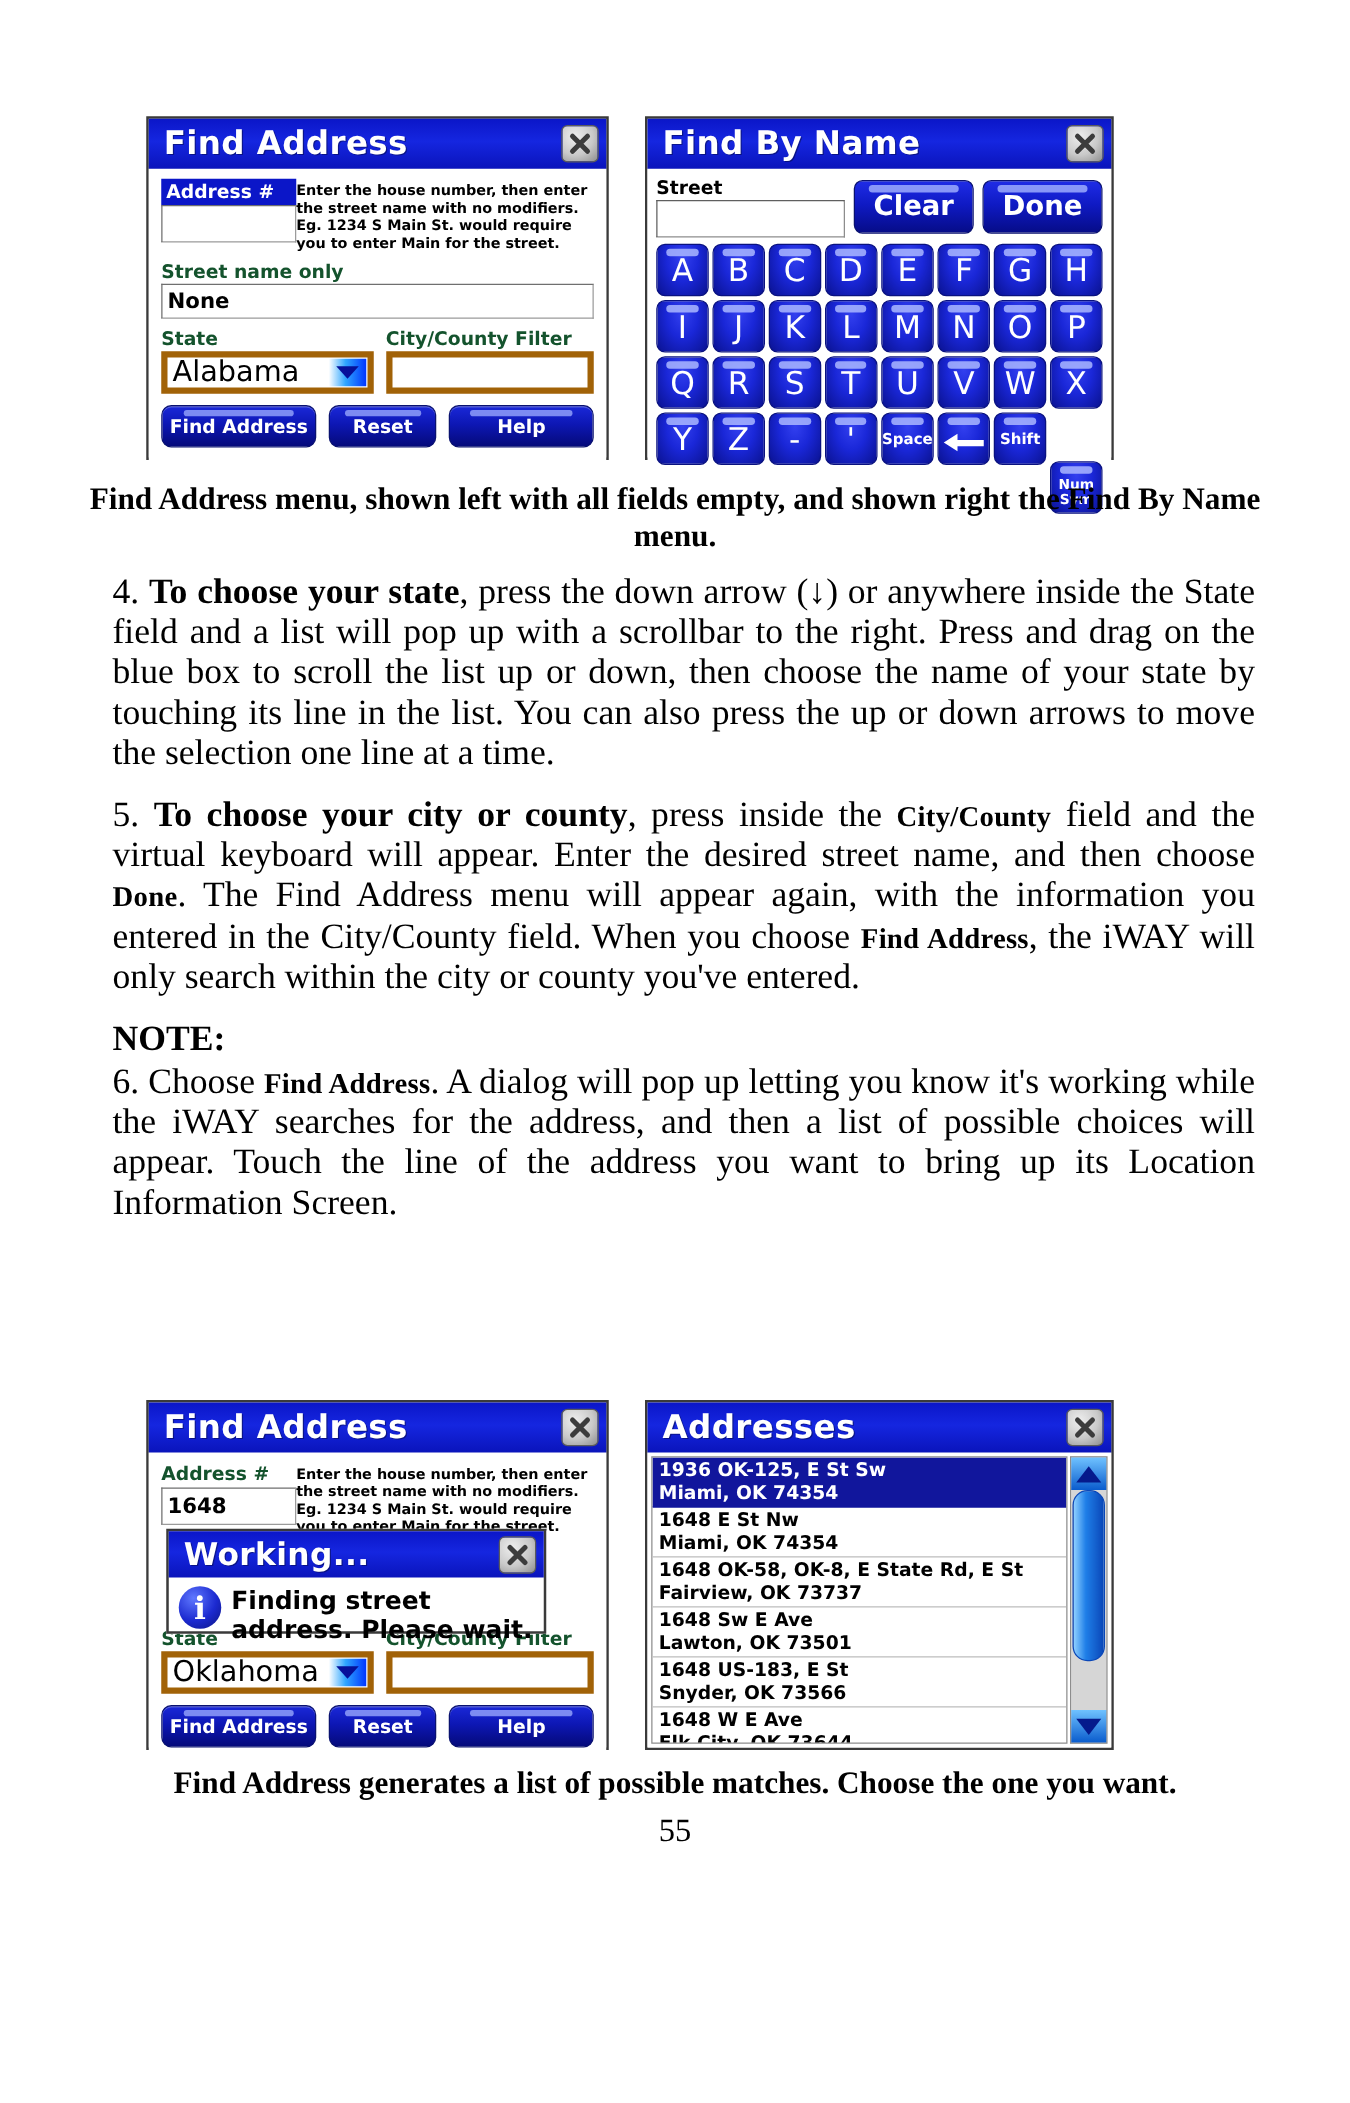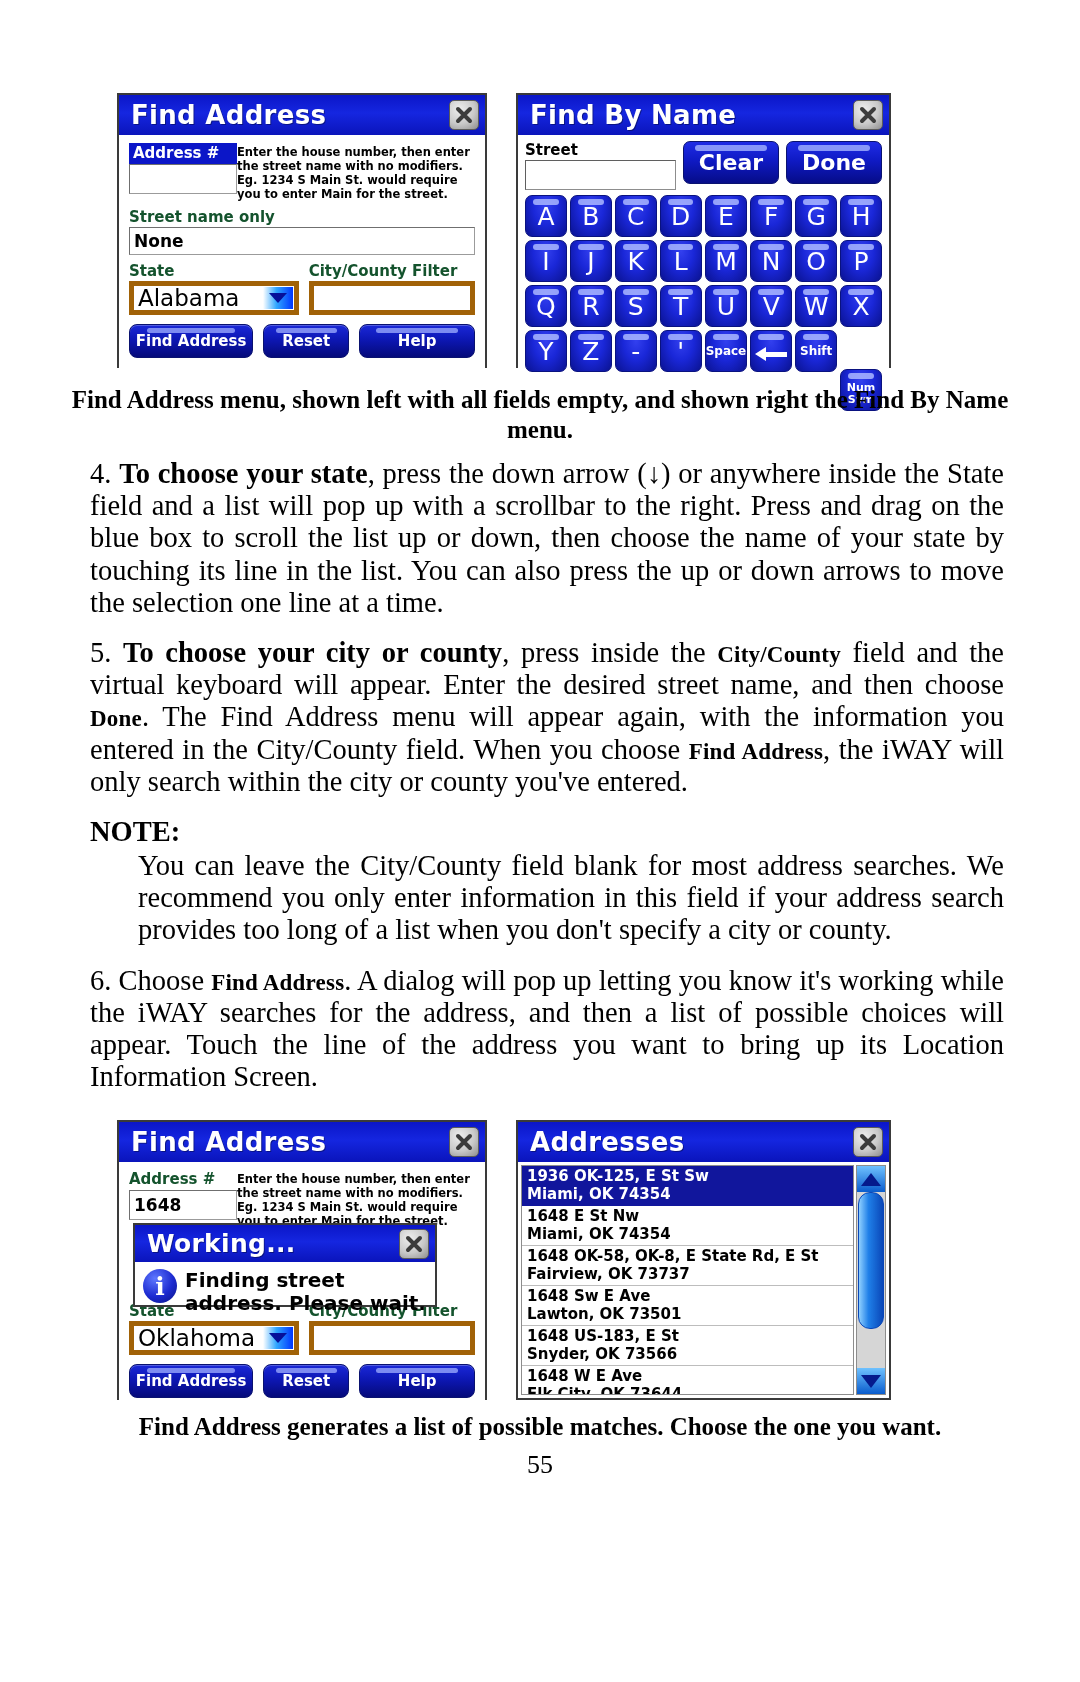--- a/index.html
+++ b/index.html
@@ -126,21 +126,21 @@
   }
   .gbtn::before {
     content:"";
     position:absolute; left:14%; right:14%; top:3px; height:5px;
     border-radius:4px;
     background:rgba(160,175,255,.75);
   }
 
   
   .kb-body { padding:6px 7px 7px 7px; background:#fff; }
-  .kb-top { display:flex; gap:7px; align-items:flex-start; }
+  .kb-top { display:flex; gap:7px; align-items:center; }
   .kb-streetwrap { flex:1; }
   .kb-streetlabel {
     font-size:15px; font-weight:bold;
     font-family:"DejaVu Sans", sans-serif;
     margin-bottom:1px;
   }
   .kb-streetinput {
     height:30px; border:1px solid #8d8d8d;
     border-top-color:#5f5f5f; border-left-color:#5f5f5f;
     background:#fff;
@@ -401,21 +401,20 @@
       <span>4.</span>
       <b>To choose your state</b><span>, press the down arrow (↓) or anywhere inside the State field and a list will pop up with a scrollbar to the right. Press and drag on the blue box to scroll the list up or down, then choose the name of your state by touching its line in the list. You can also press the up or down arrows to move the selection one line at a time.</span>
     </p>
 
     <p class="para">
       <span>5.</span>
       <b>To choose your city or county</b><span>, press inside the </span><span class="sc">City/County</span><span> field and the virtual keyboard will appear. Enter the desired street name, and then choose </span><span class="sc">Done</span><span>. The Find Address menu will appear again, with the information you entered in the City/County field. When you choose </span><span class="sc">Find Address</span><span>, the iWAY will only search within the city or county you've entered.</span>
     </p>
 
     <div class="note-h">NOTE:</div>
-    <p class="note-b">You can leave the City/County field blank for most address searches. We recommend you only enter information in this field if your address search provides too long of a list when you don't specify a city or county.</p>
 
     <p class="para">
       <span>6.</span>
       <span>Choose </span><span class="sc">Find Address</span><span>. A dialog will pop up letting you know it's working while the iWAY searches for the address, and then a list of possible choices will appear. Touch the line of the address you want to bring up its Location Information Screen.</span>
     </p>
   </div>
 
   <div class="device" style="left:117px; top:1120px; width:370px; height:280px;">
     <div class="titlebar">
       <div class="ttl">Find Address</div>

